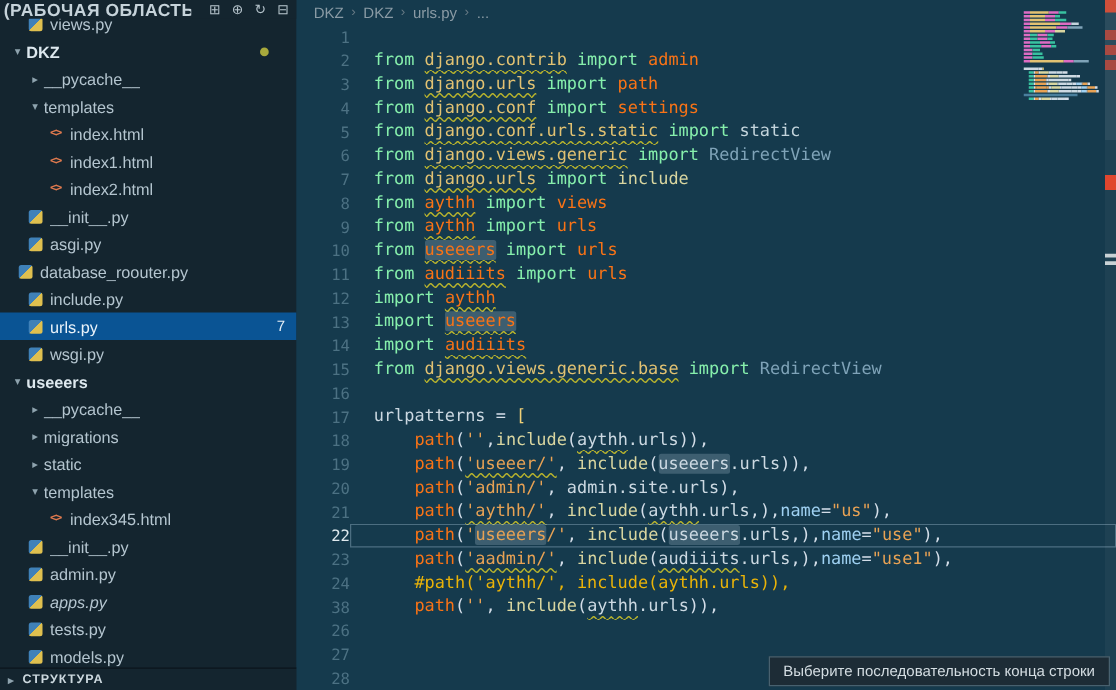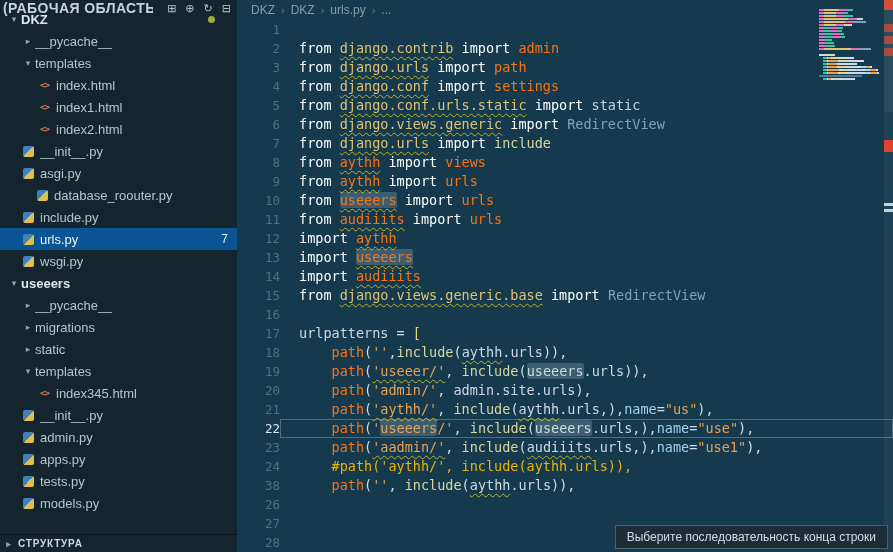--- a/index.html
+++ b/index.html
@@ -35,21 +35,21 @@
   .crumbs{height:20px;display:flex;align-items:center;padding-left:14px;font-size:12px;color:#8a9ba5;gap:6px}
   .crumb{cursor:pointer}
   .csep{color:#677a85;font-size:11px}
   .codewrap{position:absolute;top:20px;left:0;right:0}
   .cl{display:flex;height:19px;line-height:19px;font-family:"DejaVu Sans Mono",monospace;font-size:13.5px;white-space:pre}
   .ln{width:43px;flex:none;text-align:right;color:#4c7183;font-size:12.5px;cursor:pointer}
   .lc{flex:1;padding-left:19px;cursor:text}
   .cl.cur .ln{color:#dfe9ee}
   .cl.cur .lc{box-shadow:inset 0 0 0 1px rgba(165,195,215,.38)}
   
-  .kw{color:#ffffff}.mod{color:#e2c272}.imp{color:#f97316}.impg{color:#c3d4dc}
+  .kw{color:#86efac}.mod{color:#e2c272}.imp{color:#f97316}.impg{color:#c3d4dc}
   .cls{color:#7fa3b8}.fn{color:#d9d6a0}.str{color:#e8a254}.var{color:#ccd9e2}
   .kwa{color:#9fd1f2}.cm{color:#eab308}.pn{color:#d3dde8}.br{color:#f0d077}
   .sp{text-decoration:underline;text-decoration-style:wavy;text-decoration-color:#b9b42c;
       text-decoration-thickness:1px;text-underline-offset:3px}
   .hl{background:rgba(185,205,220,.25);border-radius:2px}
   
   .minimap{position:absolute;top:6px;right:12px;width:62px;z-index:3}
   .mm-row{display:flex;height:2px;margin-bottom:1px}
   .mm-row div{height:2px;flex:none}
   .ruler{position:absolute;top:0;right:0;width:9px;height:552px;background:rgba(255,255,255,.04);z-index:4}
@@ -66,20 +66,26 @@
   <div class="sb-header">
     <span class="sb-title">(РАБОЧАЯ ОБЛАСТЬ) ...</span>
     <span class="sb-icons">
       <span>⊞</span>
       <span>⊕</span>
       <span>↻</span>
       <span>⊟</span>
     </span>
   </div>
   <div class="tree">
+      <div class="trow" style="padding-left: 21px;">
+        <span class="ficon">
+          <span class="py-ic"></span>
+        </span>
+        <span class="tlabel">views.py</span>
+      </div>
       <div class="trow root" style="padding-left: 7px;">
         <span class="chev">▾</span>
         <span class="tlabel">DKZ</span>
         <span class="tdot"></span>
       </div>
       <div class="trow" style="padding-left: 21px;">
         <span class="chev">▸</span>
         <span class="tlabel">__pycache__</span>
       </div>
       <div class="trow" style="padding-left: 21px;">
@@ -109,21 +115,21 @@
           <span class="py-ic"></span>
         </span>
         <span class="tlabel">__init__.py</span>
       </div>
       <div class="trow" style="padding-left: 21px;">
         <span class="ficon">
           <span class="py-ic"></span>
         </span>
         <span class="tlabel">asgi.py</span>
       </div>
-      <div class="trow" style="padding-left: 35px;">
+      <div class="trow" style="padding-left: 13px;">
         <span class="ficon">
           <span class="py-ic"></span>
         </span>
         <span class="tlabel">database_roouter.py</span>
       </div>
       <div class="trow" style="padding-left: 21px;">
         <span class="ficon">
           <span class="py-ic"></span>
         </span>
         <span class="tlabel">include.py</span>
@@ -172,21 +178,21 @@
           <span class="py-ic"></span>
         </span>
         <span class="tlabel">__init__.py</span>
       </div>
       <div class="trow" style="padding-left: 21px;">
         <span class="ficon">
           <span class="py-ic"></span>
         </span>
         <span class="tlabel">admin.py</span>
       </div>
-      <div class="trow" style="padding-left: 21px;">
+      <div class="trow" style="padding-left: 21px; font-style: italic;">
         <span class="ficon">
           <span class="py-ic"></span>
         </span>
         <span class="tlabel">apps.py</span>
       </div>
       <div class="trow" style="padding-left: 21px;">
         <span class="ficon">
           <span class="py-ic"></span>
         </span>
         <span class="tlabel">tests.py</span>

